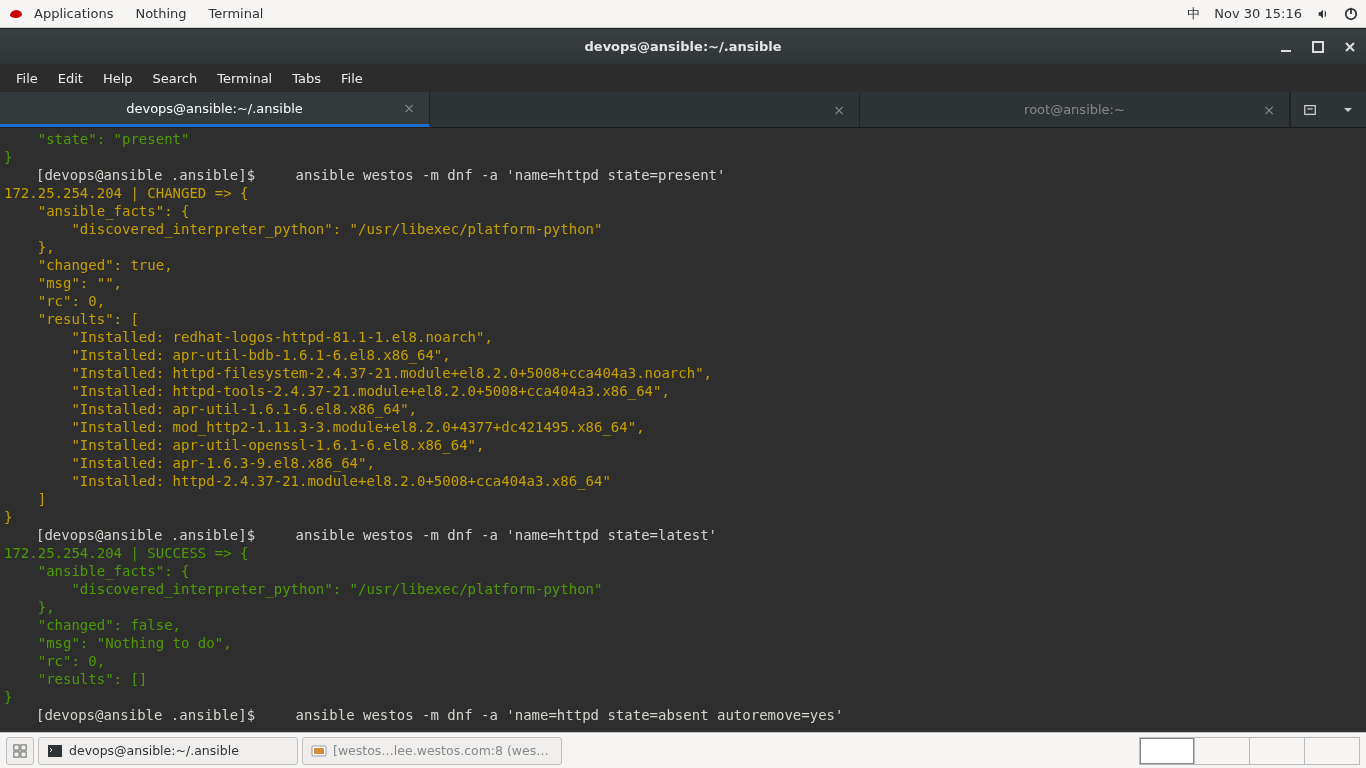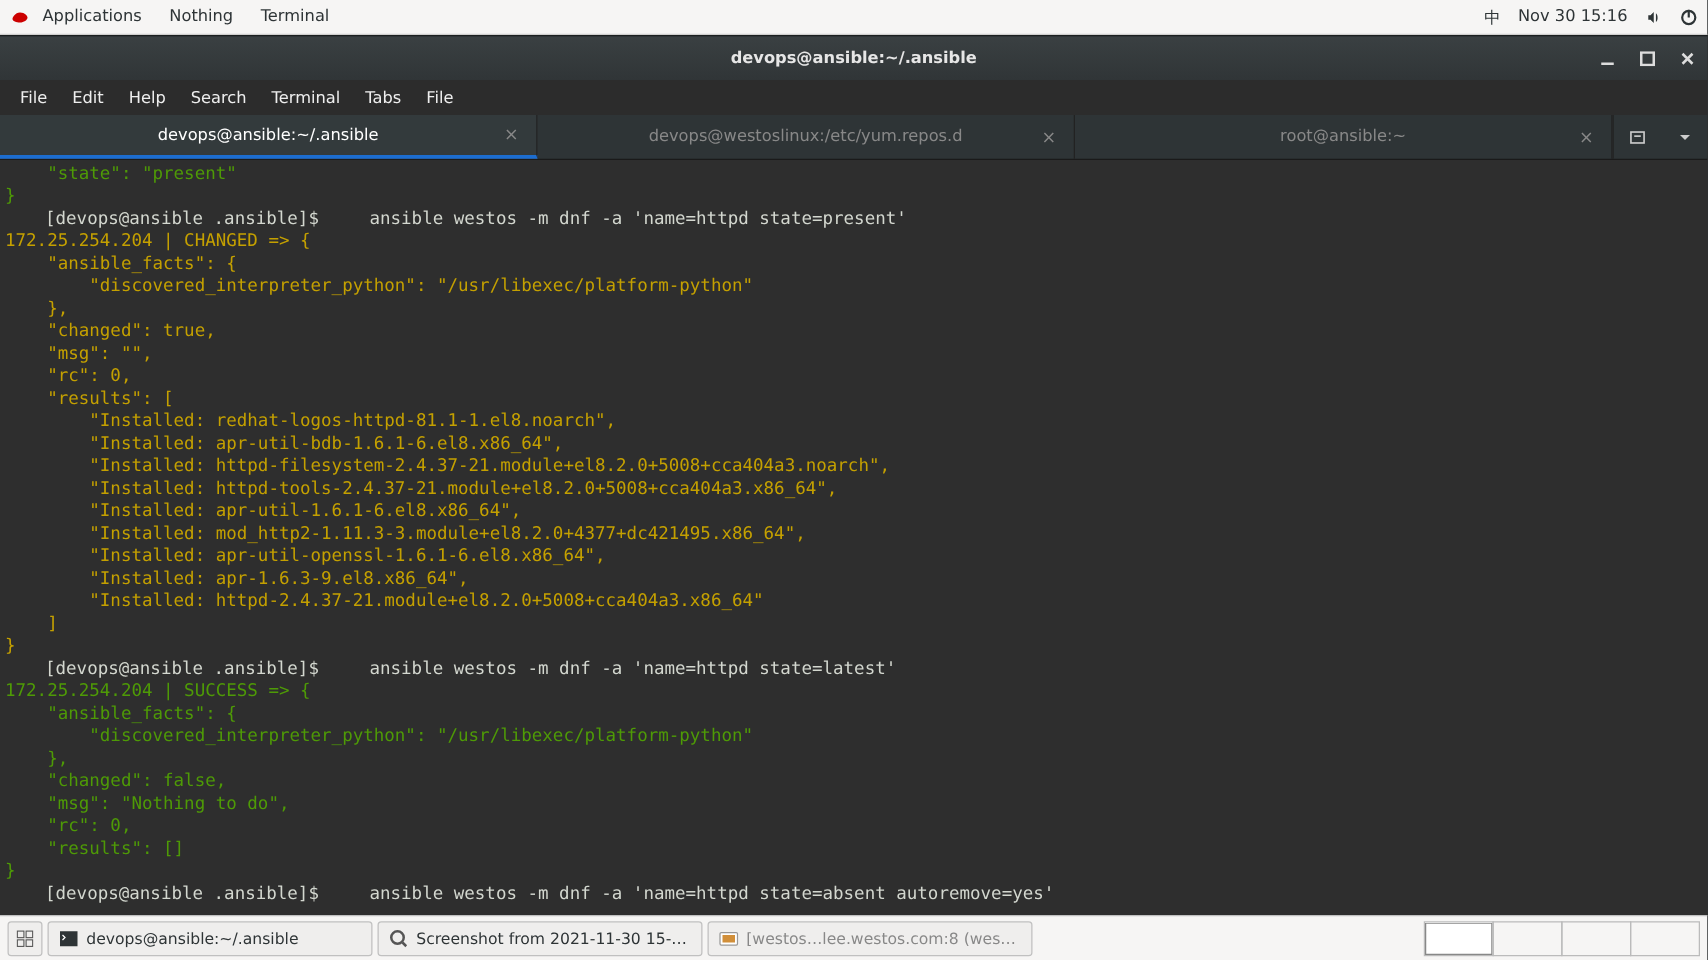--- a/index.html
+++ b/index.html
@@ -228,21 +228,20 @@
   <span class="mitem">Tabs</span>
   <span class="mitem">File</span>
 </div>
 
 <div class="tabbar">
   <div class="tab active">
     <span class="label">devops@ansible:~/.ansible</span>
     <span class="x">×</span>
   </div>
   <div class="tab">
-    <span class="label">devops@westoslinux:/etc/yum.repos.d</span>
     <span class="x">×</span>
   </div>
   <div class="tab">
     <span class="label">root@ansible:~</span>
     <span class="x">×</span>
   </div>
   <div class="trailing">
     <span>
       <svg width="14" height="14" viewBox="0 0 16 16">
           <rect x="2" y="3" width="12" height="10" fill="none" stroke="#ccc" stroke-width="1.5"></rect>
@@ -302,29 +301,20 @@
   </div>
   <div class="btn wide">
     <span class="ico">
       <svg width="16" height="16" viewBox="0 0 16 16">
           <rect x="1" y="2" width="14" height="12" fill="#2e3436"></rect>
           <path d="M3 5l2 2-2 2" stroke="#fff" stroke-width="1" fill="none"></path>
         </svg>
     </span>
     <span class="txt">devops@ansible:~/.ansible</span>
   </div>
-  <div class="btn wide">
-    <span class="ico">
-      <svg width="16" height="16" viewBox="0 0 16 16">
-          <circle cx="7" cy="7" r="5" fill="none" stroke="#555" stroke-width="2"></circle>
-          <path d="M11 11l3 3" stroke="#555" stroke-width="2"></path>
-        </svg>
-    </span>
-    <span class="txt">Screenshot from 2021-11-30 15-3…</span>
-  </div>
   <div class="btn wide faded">
     <span class="ico">
       <svg width="16" height="16" viewBox="0 0 16 16">
           <rect x="1" y="3" width="14" height="10" rx="1" fill="#fff" stroke="#999"></rect>
           <rect x="3" y="5" width="10" height="6" fill="#d18f3a"></rect>
         </svg>
     </span>
     <span class="txt">[westos…lee.westos.com:8 (westos)…</span>
   </div>
   <div class="pager">

